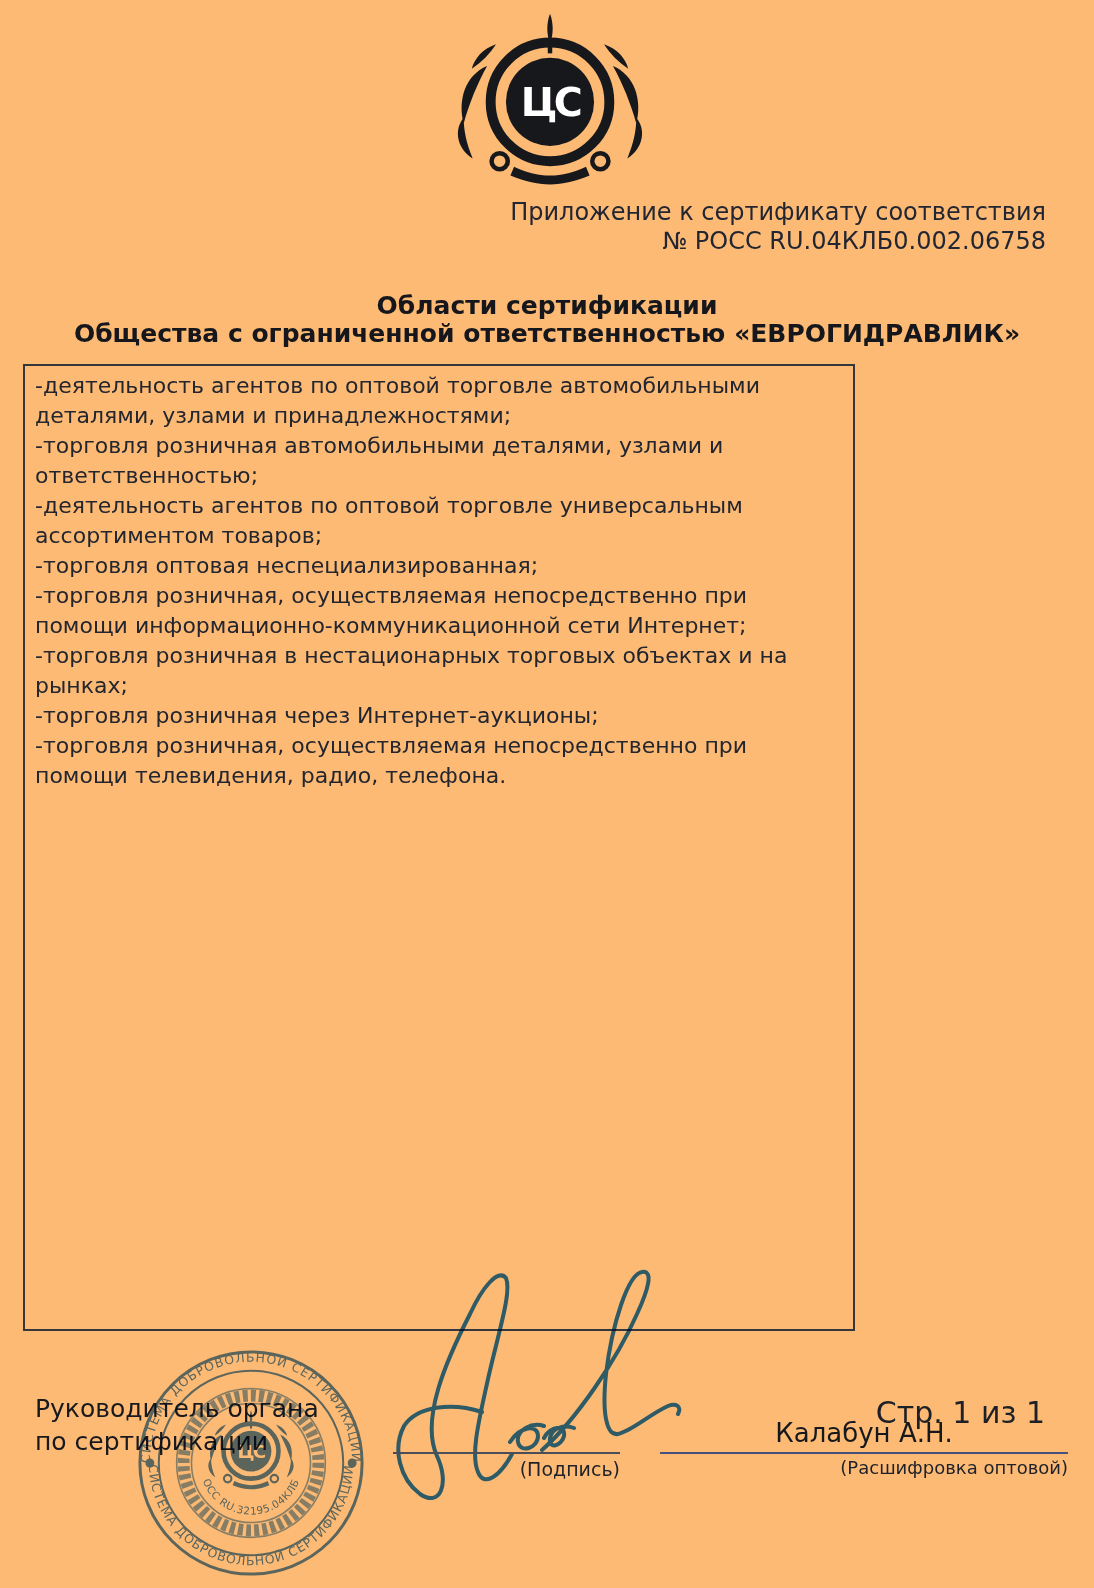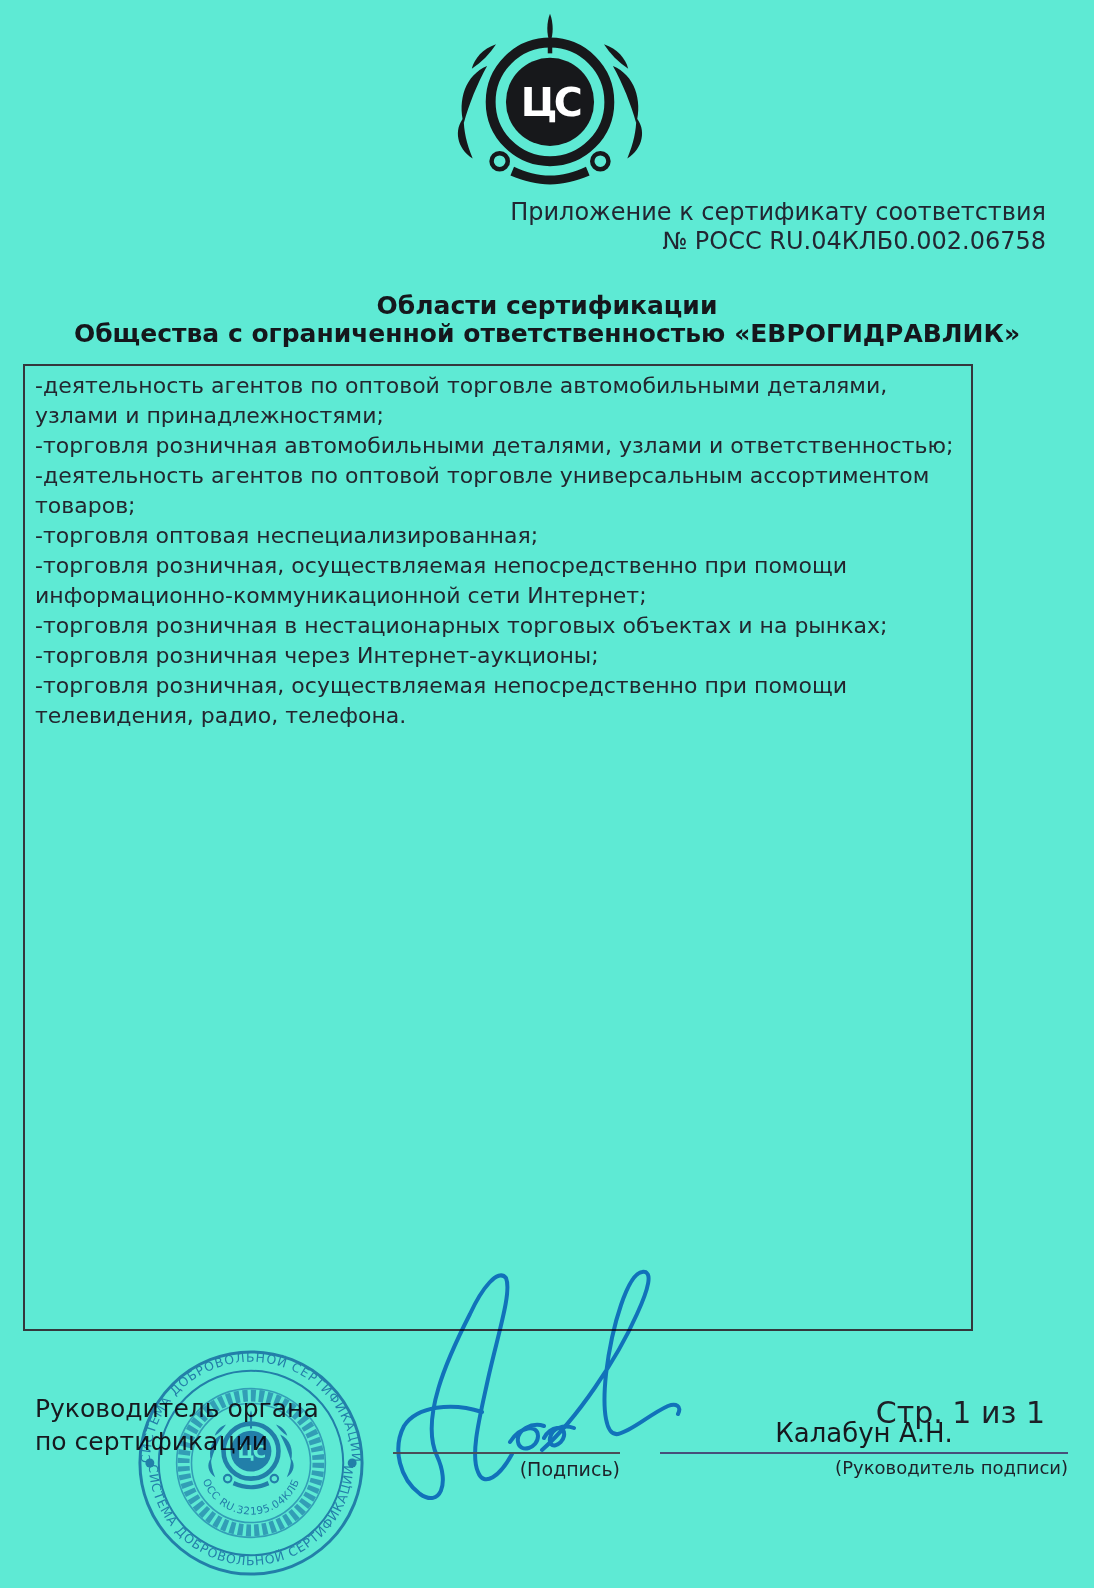--- a/index.html
+++ b/index.html
@@ -1,33 +1,33 @@
 <!DOCTYPE html>
 <html lang="ru"><head>
 <meta charset="utf-8">
 <style>
   html,body{margin:0;padding:0;background:#e8e8e8;}
   .page{
     position:relative; width:1094px; height:1588px; margin:0 auto;
-    background:#5eead4; overflow:hidden;
+    background:#fdba74; overflow:hidden;
     font-family:"DejaVu Sans","Liberation Sans",sans-serif;
     color:#262a33;
   }
   .logo{position:absolute; left:452px; top:12px; width:196px; height:178px;}
   .doc-header{
     position:absolute; right:48px; top:198px; text-align:right;
     font-size:24px; line-height:29px; color:#222632;
   }
   .doc-title{
     position:absolute; left:0; top:292px; width:100%;
     text-align:center; font-weight:bold; font-size:25px; line-height:28px;
     color:#15171c;
   }
   .scope-box{
-    position:absolute; left:23px; top:364px; width:950px; height:967px;
+    position:absolute; left:23px; top:364px; width:832px; height:967px;
     border:2px solid #34373c; box-sizing:border-box;
     padding:5px 11px 0 10px;
   }
   .scope-box p{margin:0; font-size:22px; line-height:30px; color:#23262f;}
   .page-number{
     position:absolute; right:49px; top:1395px; font-size:30px; color:#1d2027;
   }
   .signer-role{
     position:absolute; left:35px; top:1392px; width:312px;
     font-size:25px; line-height:33px; color:#17191f;
@@ -143,15 +143,15 @@
                C236,10 220,60 214,110 C210,148 214,172 226,170
                C240,167 258,150 276,142 C284,139 290,142 286,150"></path>
     </g>
   </svg>
 
   <div class="sig-line sig-line-left"></div>
   <div class="sig-caption caption-podpis">(Подпись)</div>
 
   <div class="signer-name">Калабун А.Н.</div>
   <div class="sig-line sig-line-right"></div>
-  <div class="sig-caption caption-rasshifrovka">(Руководитель подписи)</div>
+  <div class="sig-caption caption-rasshifrovka">(Расшифровка оптовой)</div>
 
 </div>
 
 </body></html>

